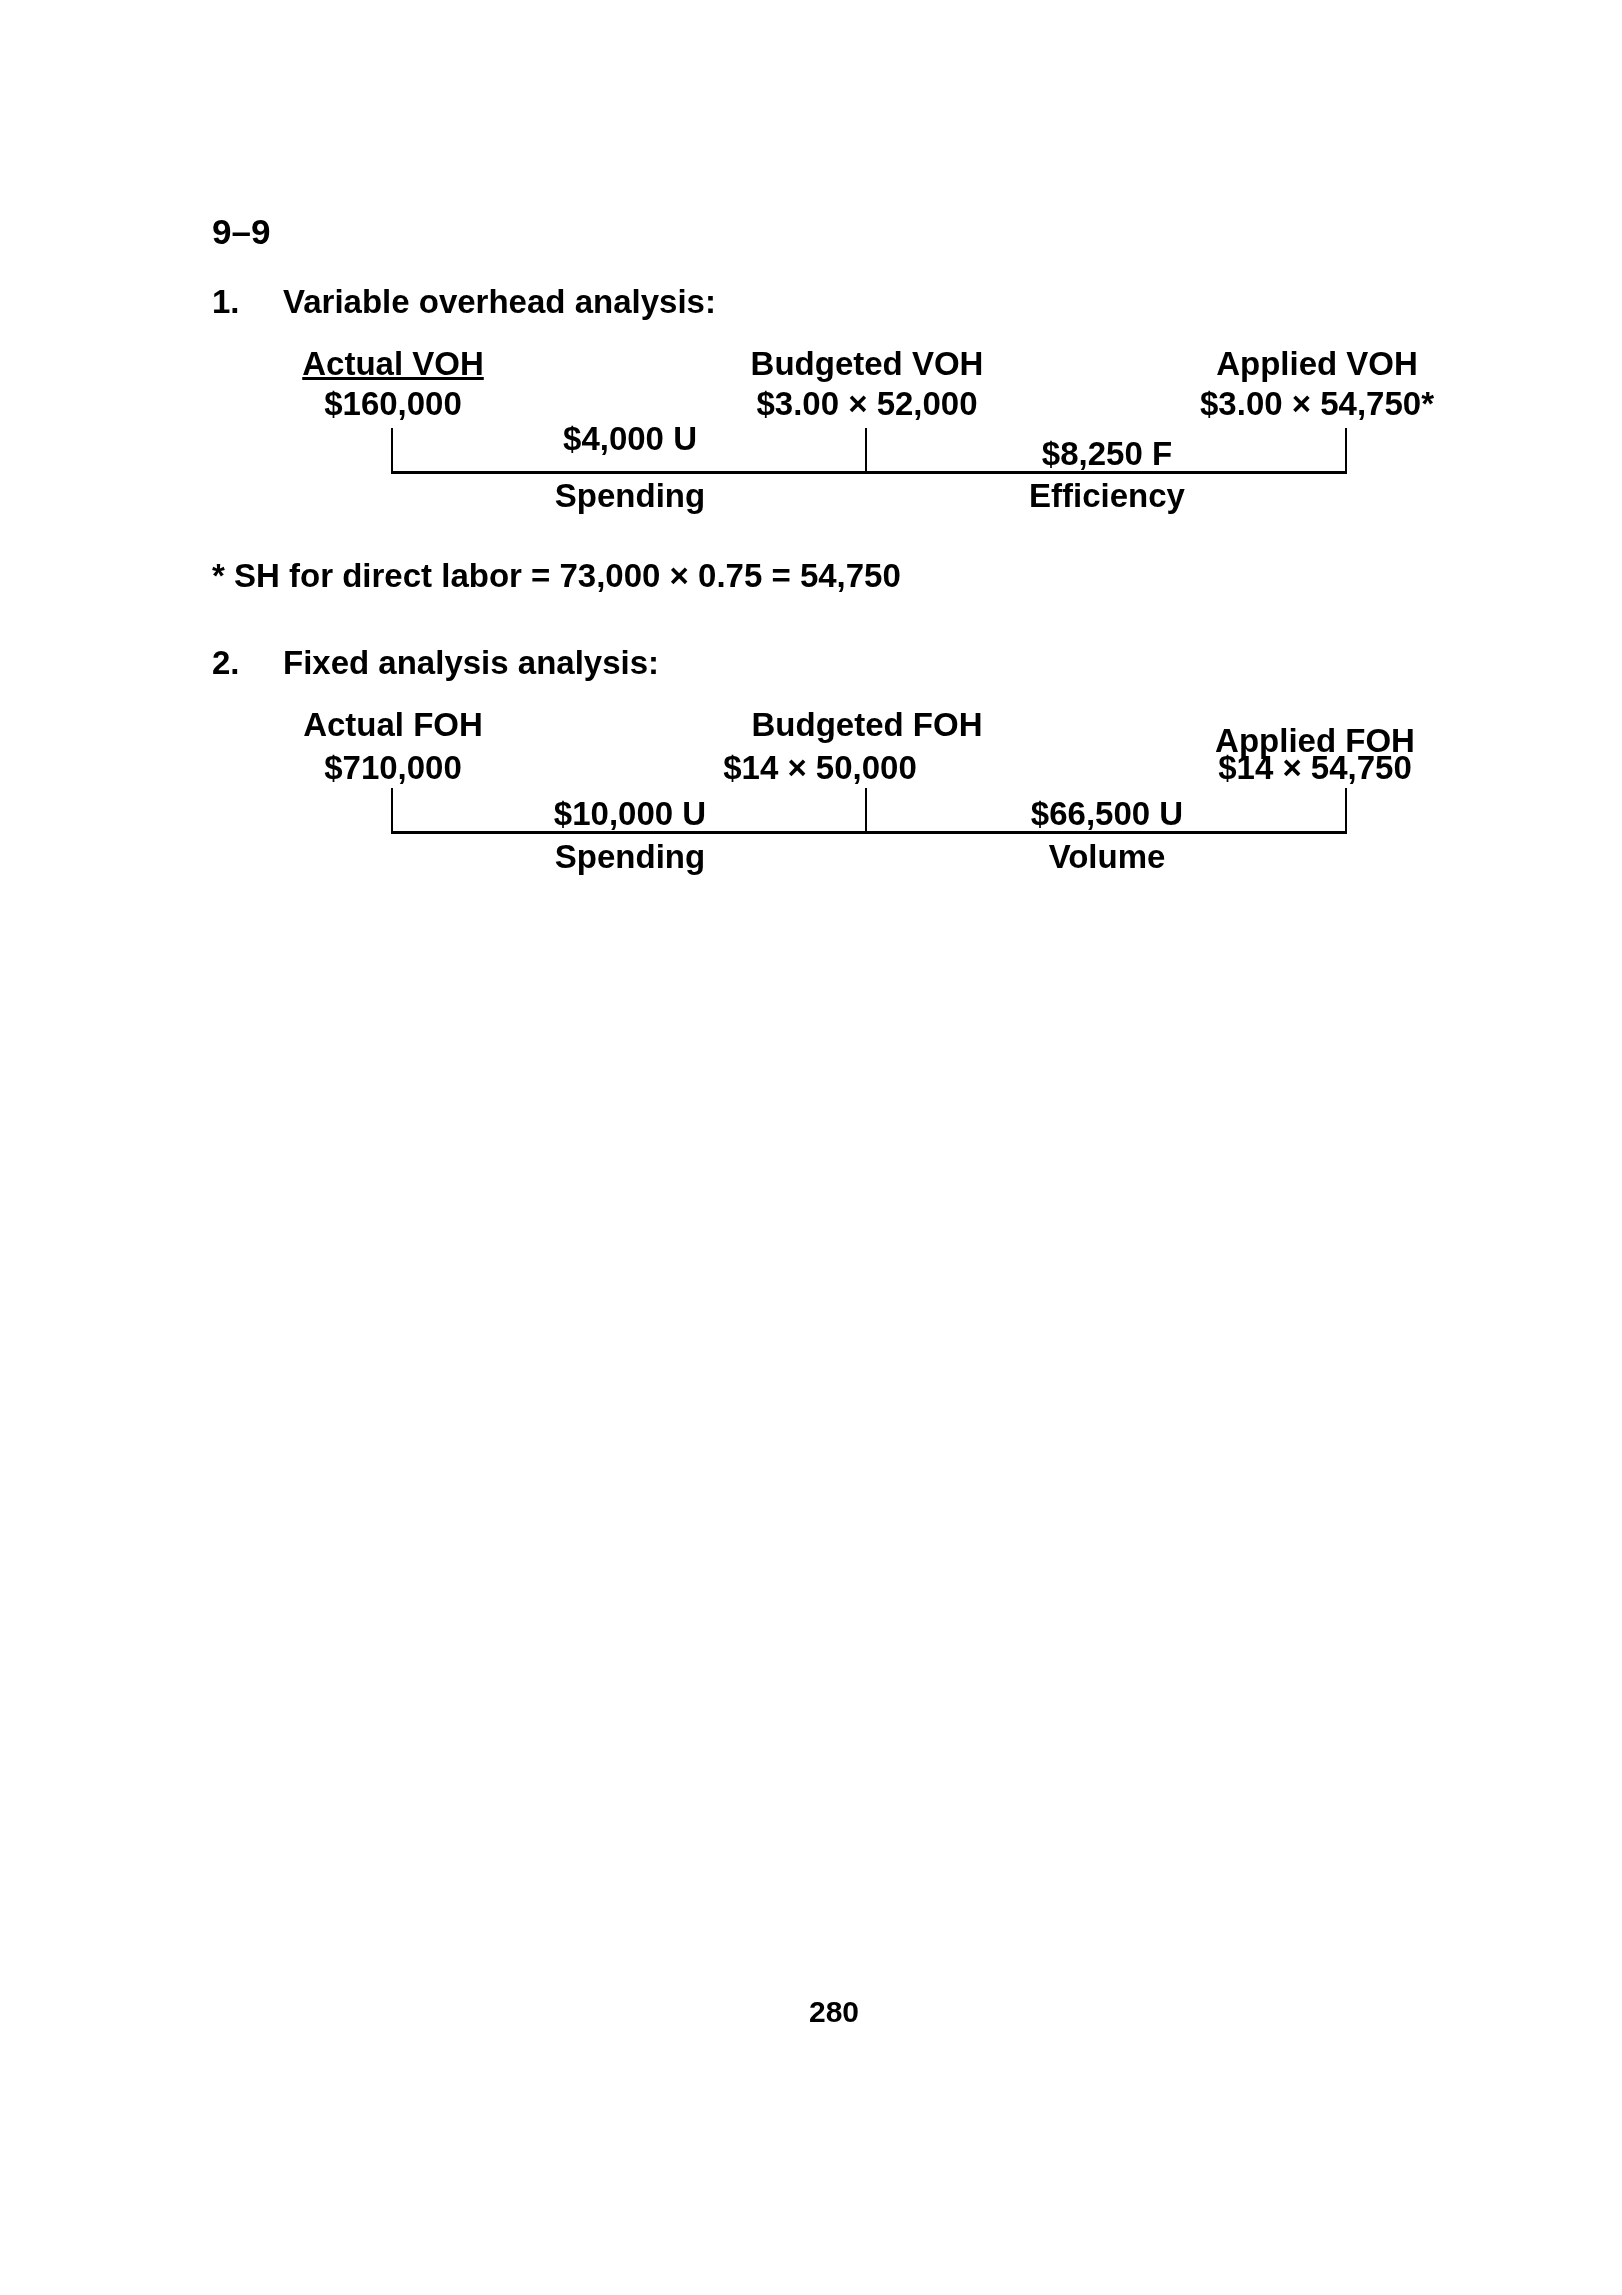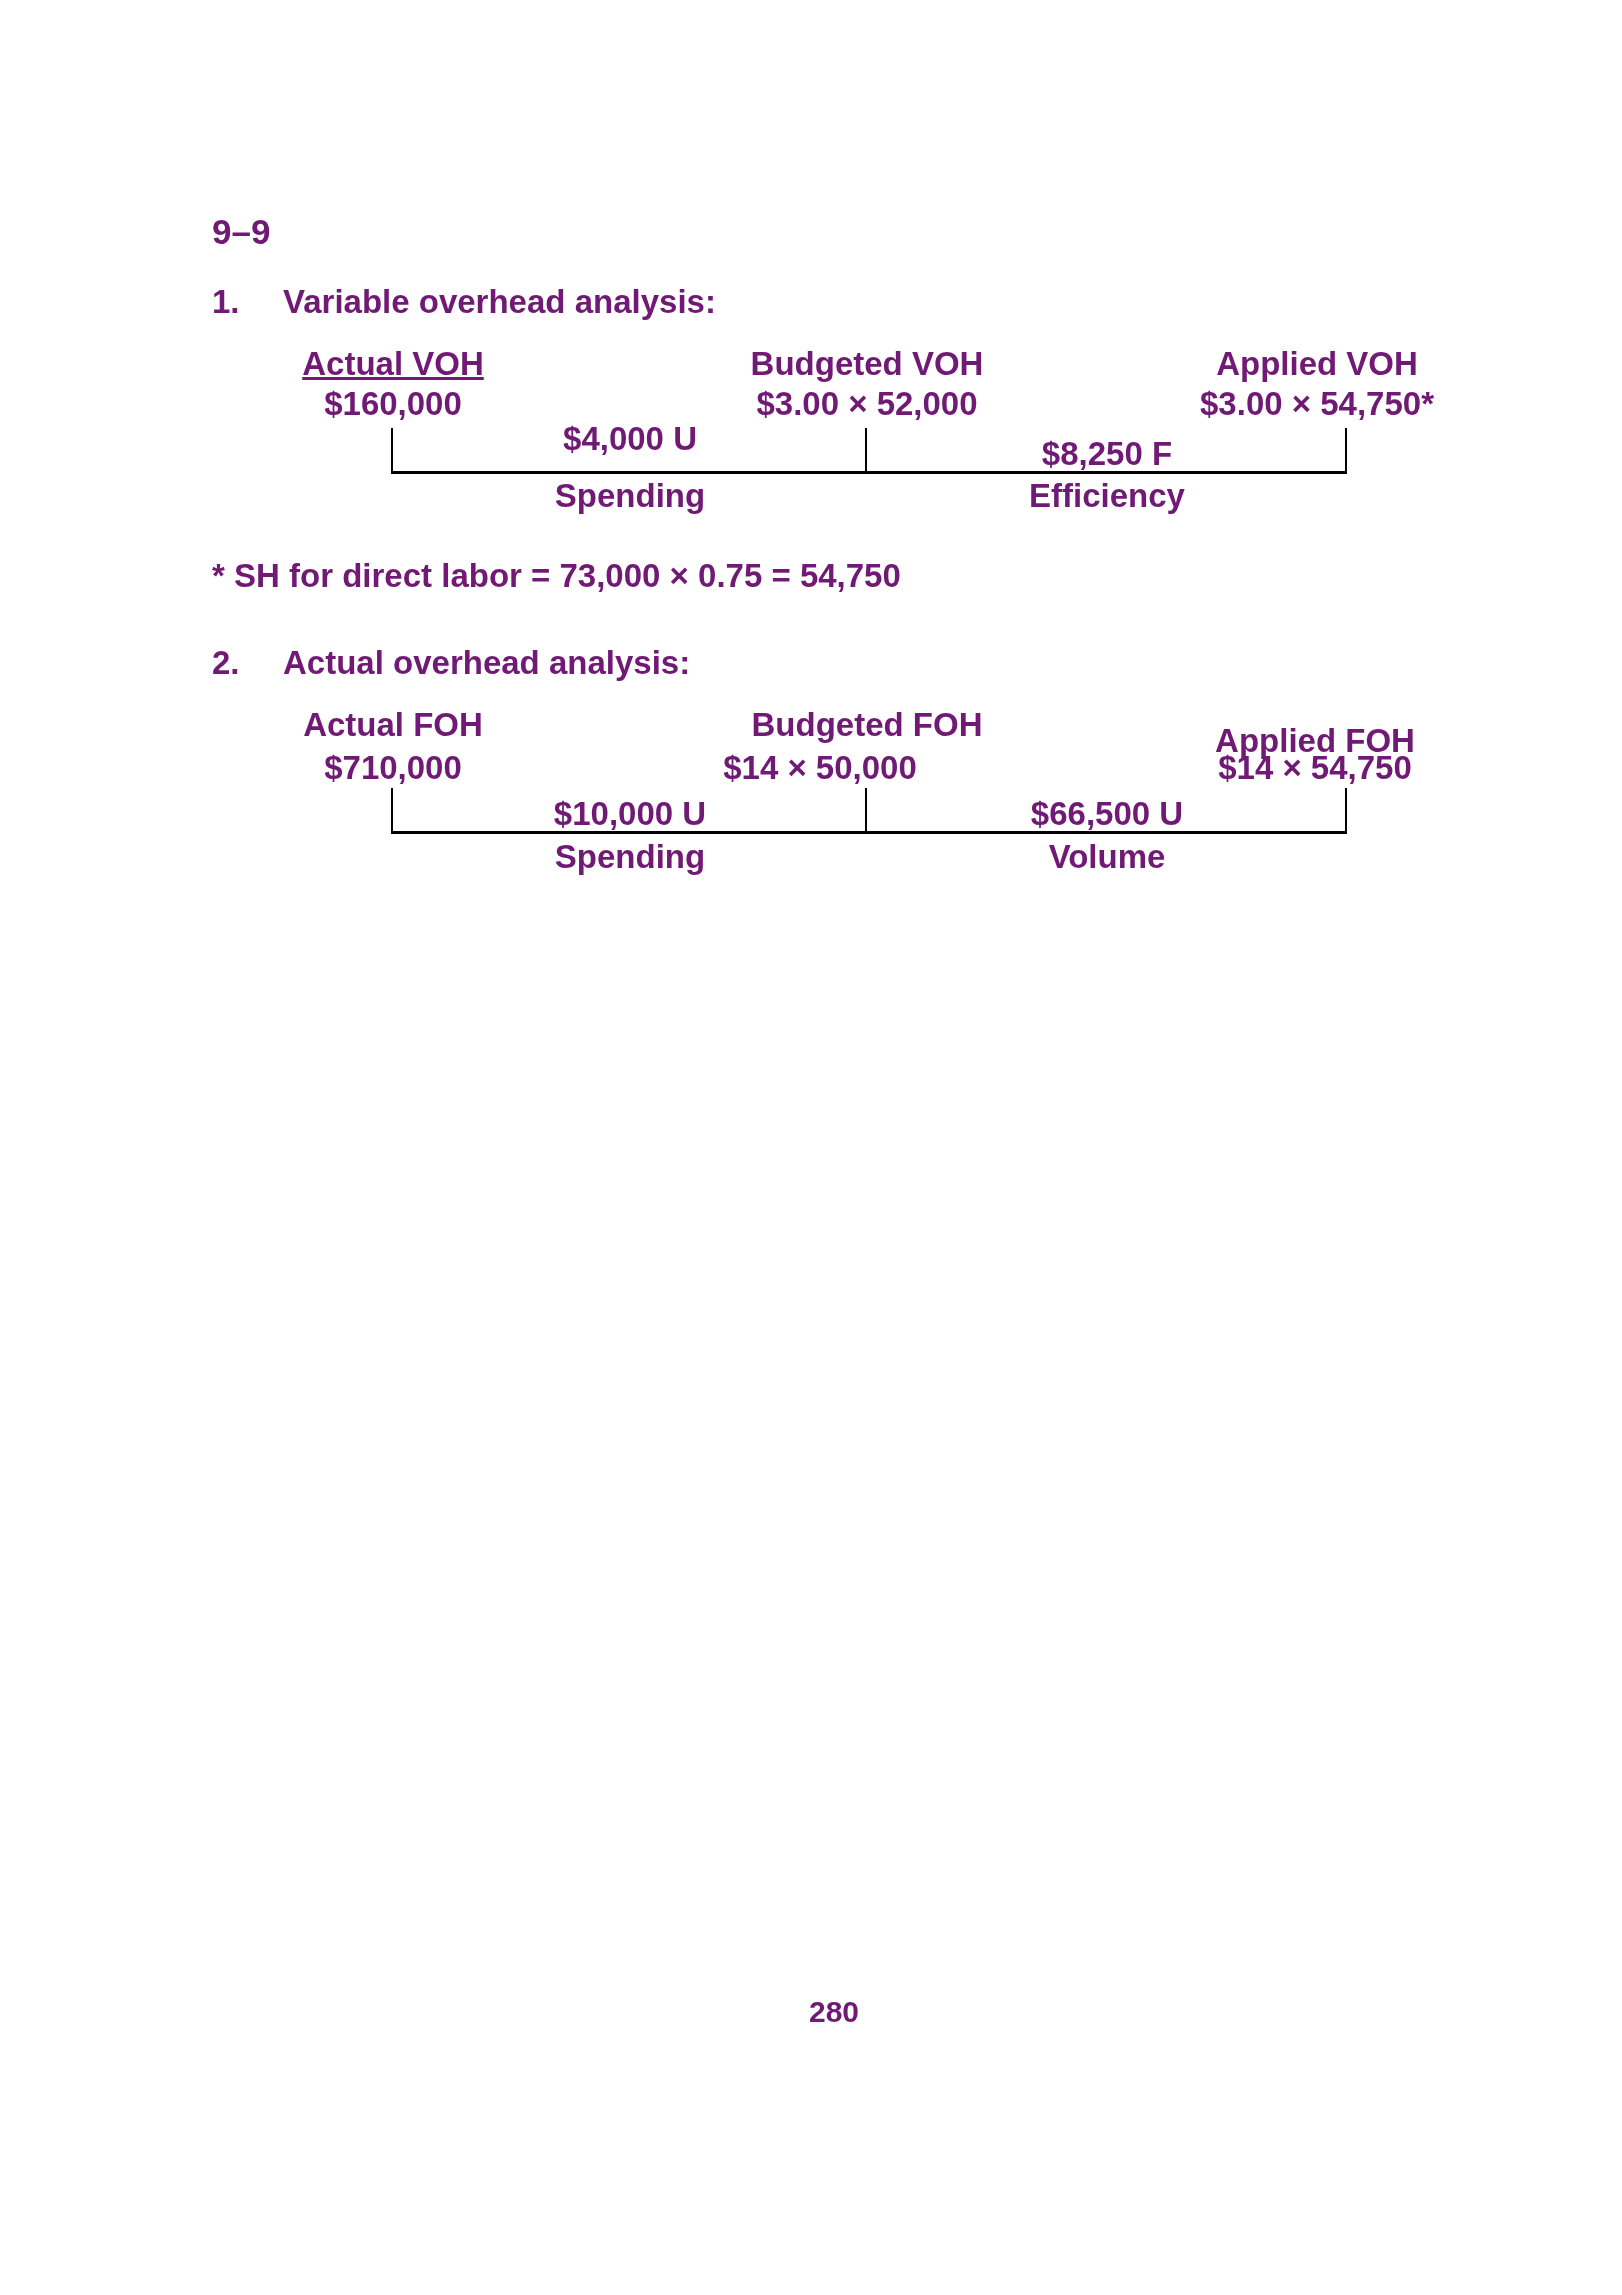--- a/index.html
+++ b/index.html
@@ -3,21 +3,21 @@
 <meta charset="utf-8">
 <style>
   html, body { margin: 0; padding: 0; background: #ffffff; }
   .page {
     position: relative;
     width: 1623px;
     height: 2295px;
     background: #ffffff;
     font-family: "Liberation Sans", sans-serif;
     font-weight: 700;
-    color: #701a75;
+    color: #000000;
     overflow: hidden;
   }
   .t {
     position: absolute;
     white-space: nowrap;
     font-size: 33px;
     line-height: 1.0;
     letter-spacing: 0px;
   }
   .c { transform: translateX(-50%); }
@@ -54,21 +54,21 @@
     <div class="t c" style="left:630px; top:422px;">$4,000 U</div>
     <div class="t c" style="left:1107px; top:437px;">$8,250 F</div>
 
     <div class="t c" style="left:630px; top:479px;">Spending</div>
     <div class="t c" style="left:1107px; top:479px;">Efficiency</div>
   </div>
 
   <div class="t" style="left:212px; top:559px;">* SH for direct labor = 73,000 × 0.75 = 54,750</div>
 
   <div class="t" style="left:212px; top:646px;">2.</div>
-  <div class="t" style="left:283px; top:646px;">Actual overhead analysis:</div>
+  <div class="t" style="left:283px; top:646px;">Fixed analysis analysis:</div>
 
   <div>
 
     <div class="t c" style="left:393px; top:708px;">Actual FOH</div>
     <div class="t c" style="left:867px; top:708px;">Budgeted FOH</div>
     <div class="t c" style="left:1315px; top:708px;margin-top:16px;">Applied FOH</div>
 
     <div class="t c" style="left:393px; top:751px;">$710,000</div>
     <div class="t c" style="left:820px; top:751px;">$14 × 50,000</div>
     <div class="t c" style="left:1315px; top:751px;">$14 × 54,750</div>

